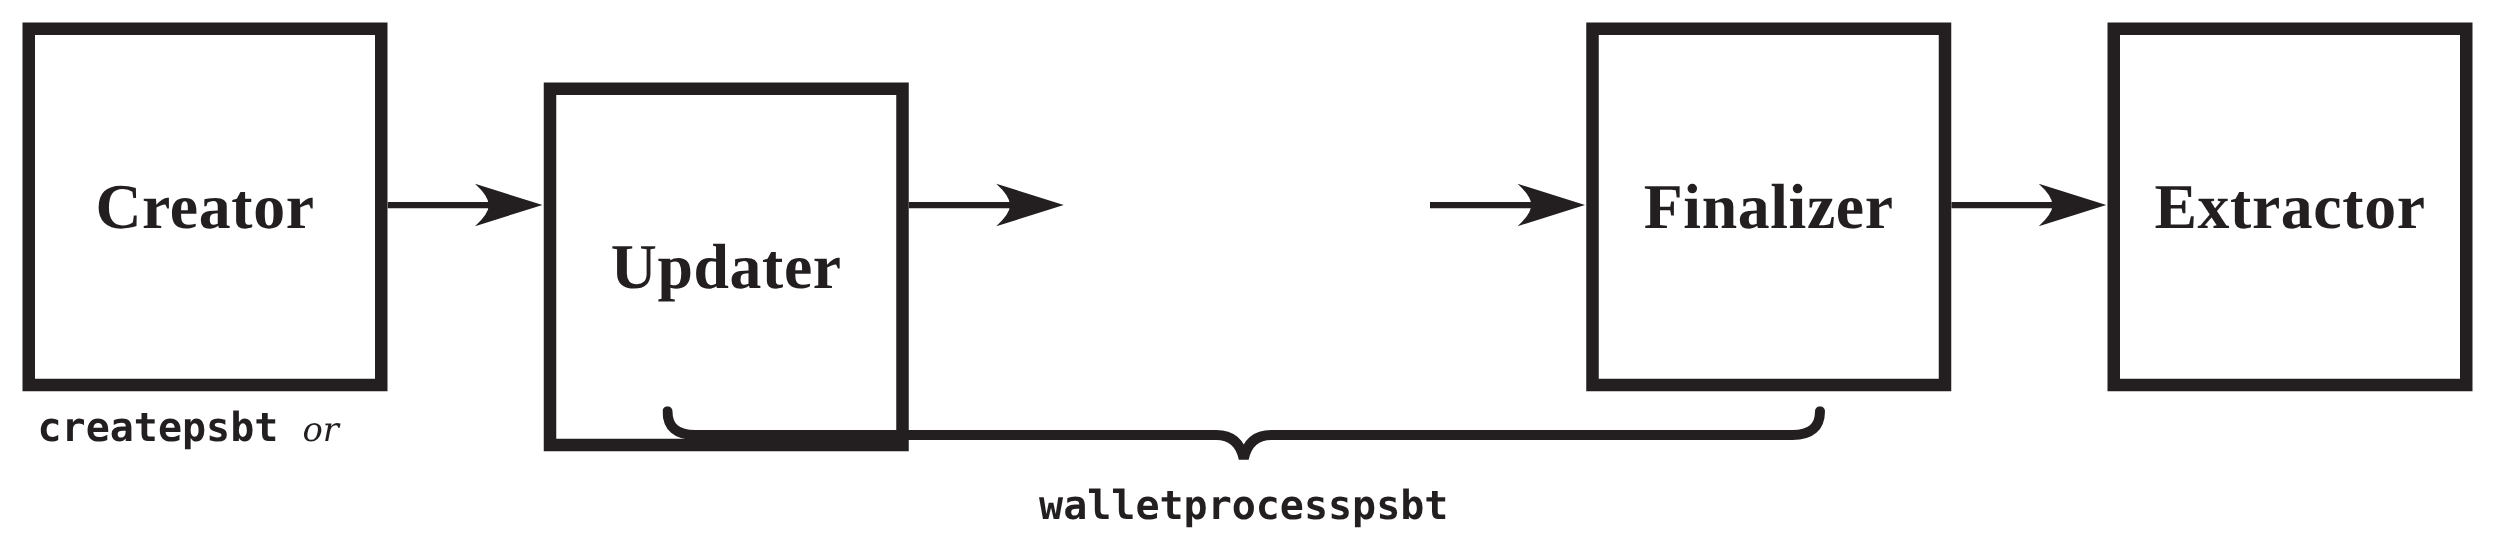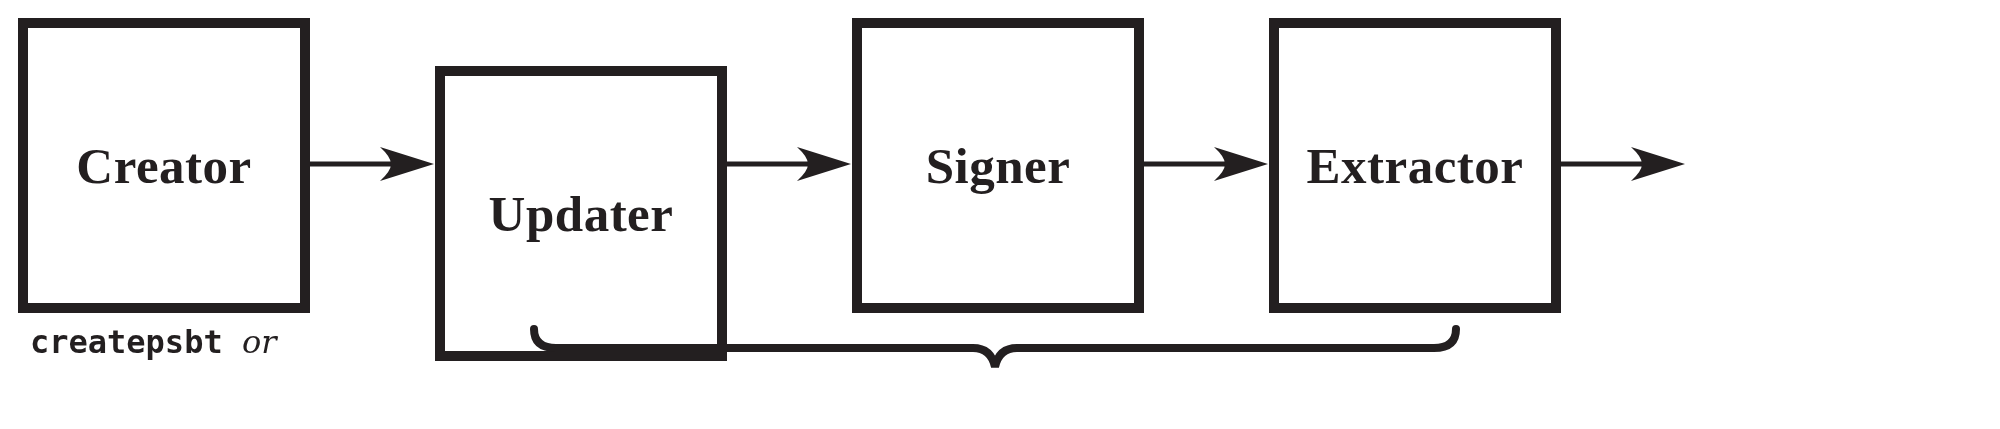--- a/index.html
+++ b/index.html
@@ -63,21 +63,21 @@
   .creator-commands {
     left: 30px;
     top: 322px;
     line-height: 40px;
     text-align: left;
   }
   .conjunction {
     font-family: "DejaVu Serif", serif;
     font-style: italic;
     font-weight: normal;
-    font-size: 32px;
+    font-size: 27px;
   }
   .brace-svg {
     position: absolute;
     left: 530px;
     top: 325px;
     width: 930px;
     height: 50px;
   }
   .brace-label {
     left: 995px;
@@ -94,24 +94,24 @@
 <body>
 
 <div class="canvas">
 
   <div class="stage-box box-0">
     <span class="stage-label">Creator</span>
   </div>
   <div class="stage-box box-1">
     <span class="stage-label">Updater</span>
   </div>
-  <div class="stage-box box-2">
-    <span class="stage-label">Signer</span>
+  <div class="stage-box box-3">
+    <span class="stage-label">Finalizer</span>
   </div>
-  <div class="stage-box box-3">
+  <div class="stage-box box-4">
     <span class="stage-label">Extractor</span>
   </div>
 
   <svg class="flow-arrow arrow-0" viewBox="0 0 125 48">
     <line x1="0" y1="24" x2="96" y2="24" stroke="currentColor" stroke-width="5"></line>
     <path d="M124,24 L70,7 Q81,17 81,24 Q81,31 70,41 Z" fill="currentColor"></path>
   </svg>
   <svg class="flow-arrow arrow-1" viewBox="0 0 125 48">
     <line x1="0" y1="24" x2="96" y2="24" stroke="currentColor" stroke-width="5"></line>
     <path d="M124,24 L70,7 Q81,17 81,24 Q81,31 70,41 Z" fill="currentColor"></path>
@@ -126,15 +126,16 @@
   </svg>
 
   <div class="code-label creator-commands">
     <div><span>createpsbt</span> <span class="conjunction">or</span></div>
   </div>
 
   <svg class="brace-svg" viewBox="0 0 930 50">
     <path d="M4,4 Q4,23 26,23 L443,23 Q461,23 465,42 Q469,23 487,23 L904,23 Q926,23 926,4" fill="none" stroke="currentColor" stroke-width="8" stroke-linecap="round"></path>
   </svg>
 
+  <div class="code-label brace-label">walletprocesspsbt</div>
 
 
 </div>
 
 </body></html>

